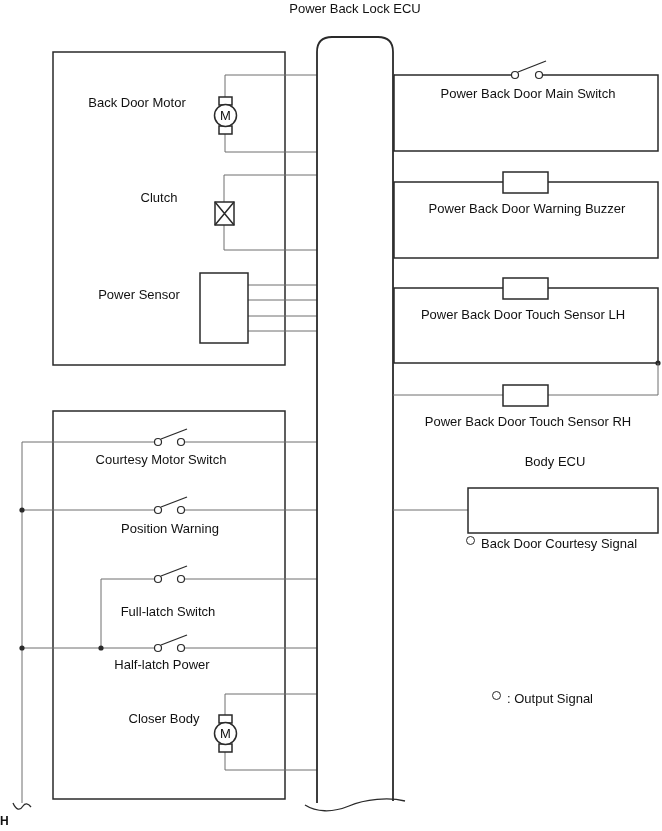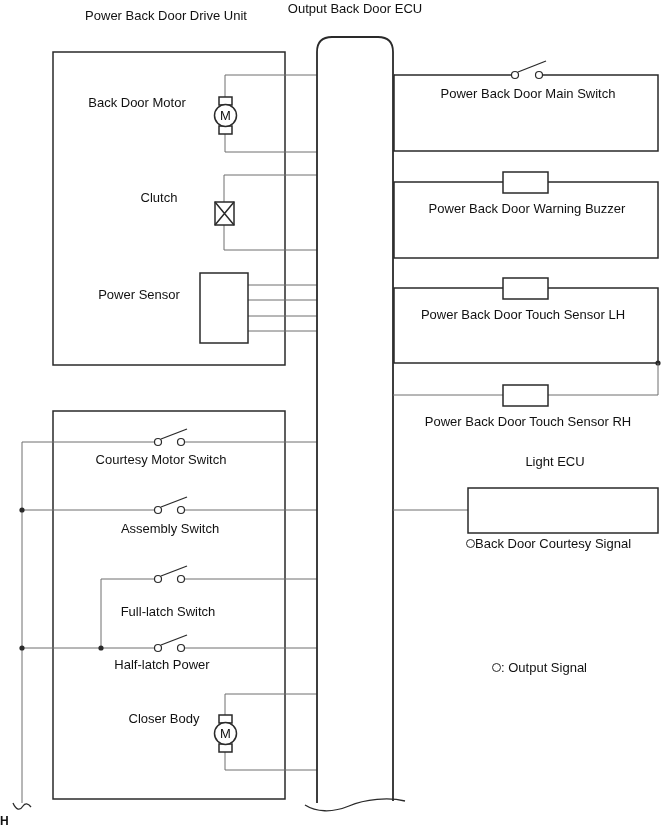--- a/index.html
+++ b/index.html
@@ -16,21 +16,22 @@
     position:absolute;
     font-size:13px;
     line-height:15px;
     white-space:nowrap;
     transform:translateX(-50%);
     color:#111111;
   }
   .row{
     position:absolute;
     display:flex;
-    align-items:center;
+    align-items:flex-start;
+    gap:6px;
     font-size:13px;
     line-height:15px;
     white-space:nowrap;
   }
   .signal-dot{
     display:inline-block;
     width:7px;height:7px;
     border:1.3px solid #2a2a2a;
     border-radius:50%;
     background:#ffffff;
@@ -165,45 +166,44 @@
       <path class="wire" d="M658,363 V395"></path>
       <rect class="comp" x="503" y="385" width="45" height="21"></rect>
     </g>
 
     <g>
       <path class="wire" d="M393,510 H468"></path>
       <rect class="outline" x="468" y="488" width="190" height="45"></rect>
     </g>
   </svg>
 
-  <div class="lbl" style="left:166px;top:8px">Power Back Door Drive Unit</div>
-  <div class="lbl" style="left:355px;top:1px">Output Back Door ECU</div>
+  <div class="lbl" style="left:355px;top:1px">Power Back Lock ECU</div>
 
   <div class="lbl" style="left:137px;top:95px">Back Door Motor</div>
   <div class="lbl" style="left:159px;top:190px">Clutch</div>
   <div class="lbl" style="left:139px;top:287px">Power Sensor</div>
 
 
   <div class="lbl" style="left:161px;top:452px">Courtesy Motor Switch</div>
-  <div class="lbl" style="left:170px;top:521px">Assembly Switch</div>
+  <div class="lbl" style="left:170px;top:521px">Position Warning</div>
   <div class="lbl" style="left:168px;top:604px">Full-latch Switch</div>
   <div class="lbl" style="left:162px;top:657px">Half-latch Power</div>
   <div class="lbl" style="left:164px;top:711px">Closer Body</div>
 
   <div class="lbl" style="left:527px;top:201px">Power Back Door Warning Buzzer</div>
   <div class="lbl" style="left:528px;top:86px">Power Back Door Main Switch</div>
   <div class="lbl" style="left:528px;top:414px">Power Back Door Touch Sensor RH</div>
   <div class="lbl" style="left:523px;top:307px">Power Back Door Touch Sensor LH</div>
-  <div class="lbl" style="left:555px;top:454px">Light ECU</div>
+  <div class="lbl" style="left:555px;top:454px">Body ECU</div>
 
   <div class="row" style="left:466px;top:536px">
     <span class="signal-dot"></span>
     <span>Back Door Courtesy Signal</span>
   </div>
 
-  <div class="row" style="left:492px;top:660px">
+  <div class="row" style="left:492px;top:691px">
     <span class="signal-dot"></span>
     <span>: Output Signal</span>
   </div>
 
   <div class="page-marker">H</div>
 
 </div>
 
 </body></html>

